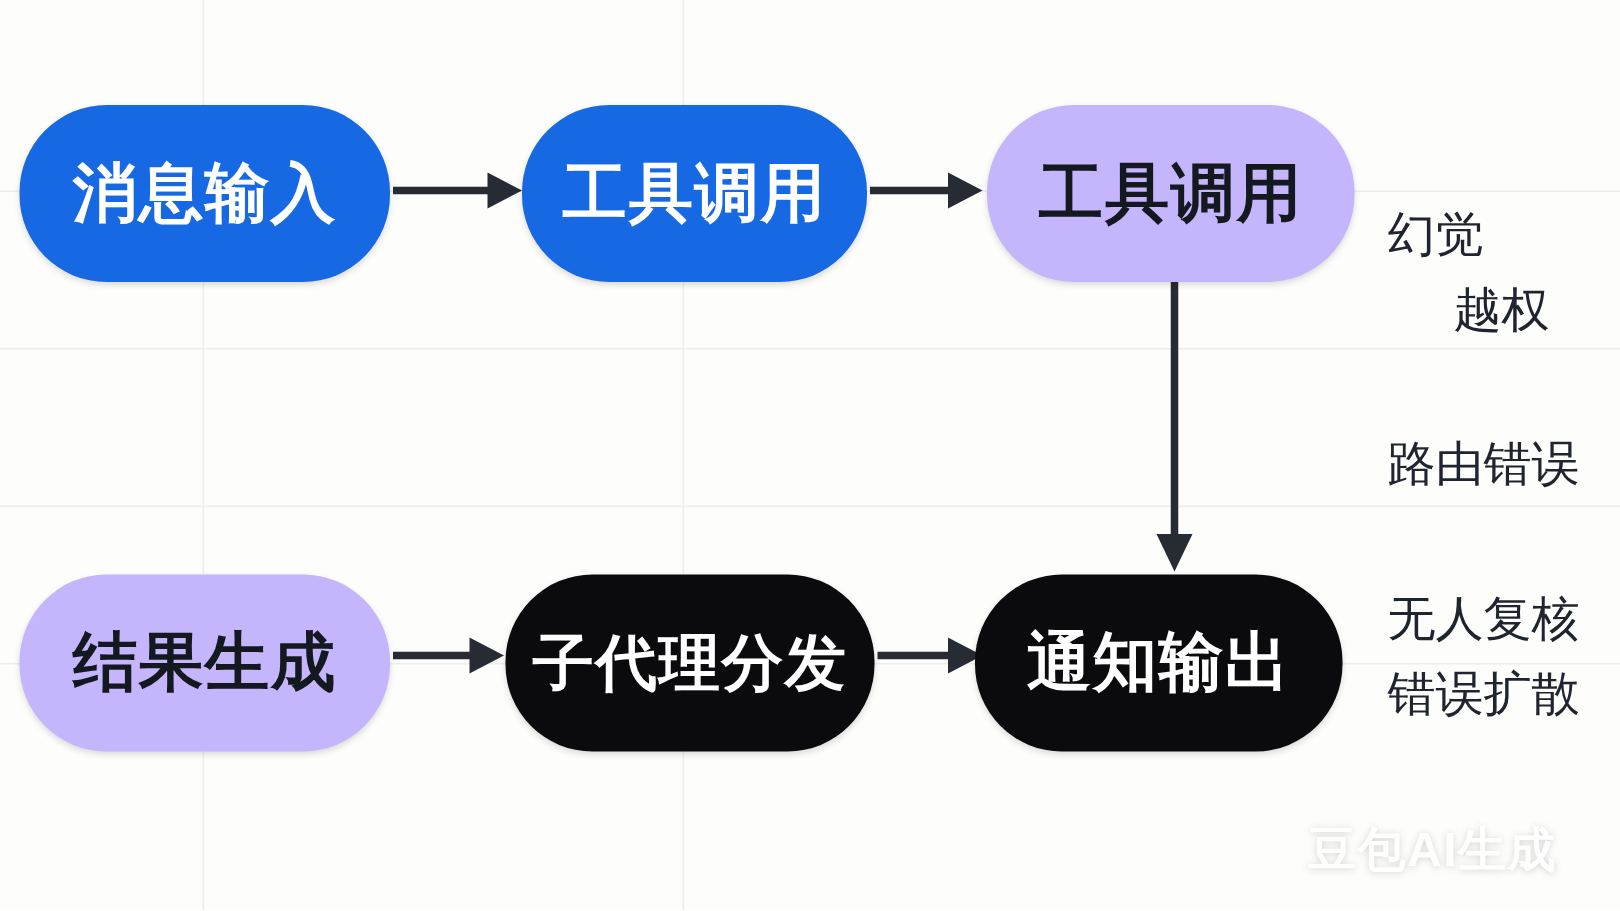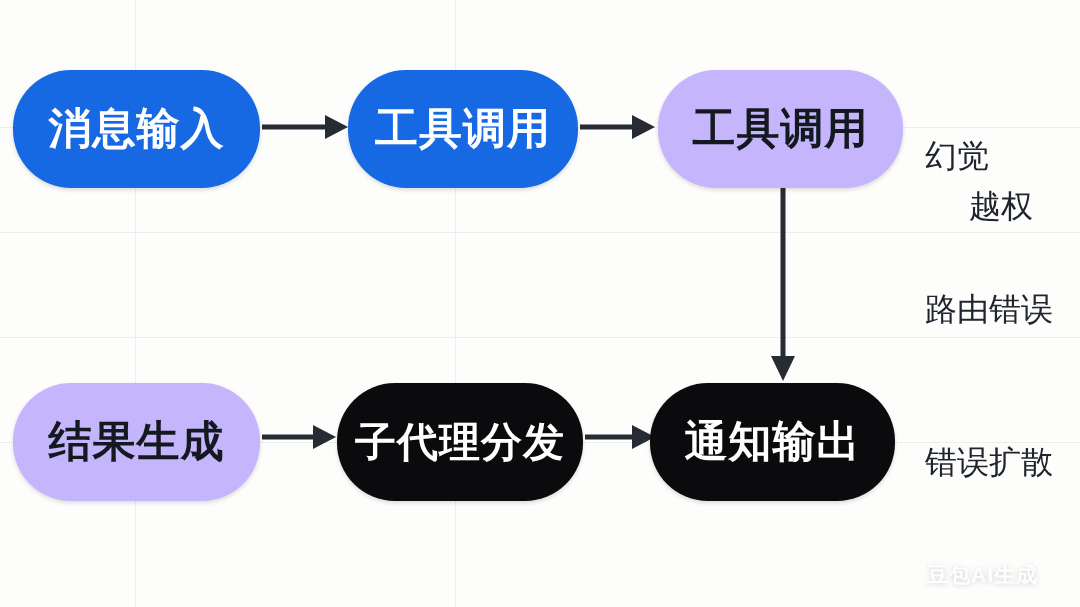--- a/index.html
+++ b/index.html
@@ -55,21 +55,21 @@
     white-space:nowrap;
     line-height:1;
   }
   .r1{top:88px;} .r2{top:140px;} .r3{top:190px;margin-left:44px;}
   .r4{top:293px;text-align:right;} .r5{top:396px;} .r6{top:446px;}
 
   
   .watermark{
     position:absolute;
     right:42px;bottom:18px;
-    font-size:21px;font-weight:bold;
+    font-size:32px;font-weight:bold;
     color:rgba(255,255,255,0.96);
     text-shadow:0 1px 5px rgba(120,120,120,0.30);
     letter-spacing:1px;
   }
 </style>
 </head>
 <body>
 
 <div class="canvas">
 
@@ -125,17 +125,18 @@
   <div class="pill black n5">
     <span>子代理分发</span>
   </div>
   <div class="pill black n6">
     <span>通知输出</span>
   </div>
 
   <div class="risk r2">幻觉</div>
   <div class="risk r3">越权</div>
   <div class="risk r4">路由错误</div>
+  <div class="risk r5">无人复核</div>
   <div class="risk r6">错误扩散</div>
 
   <div class="watermark">豆包AI生成</div>
 
 </div>
 
 </body></html>

